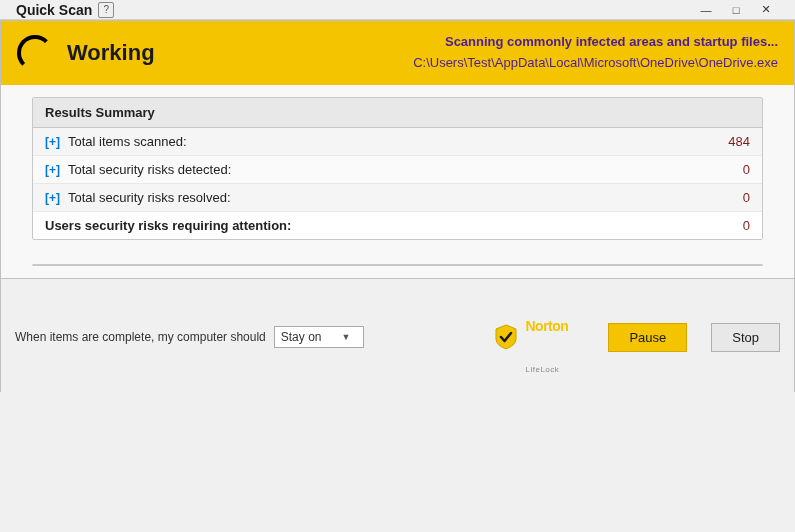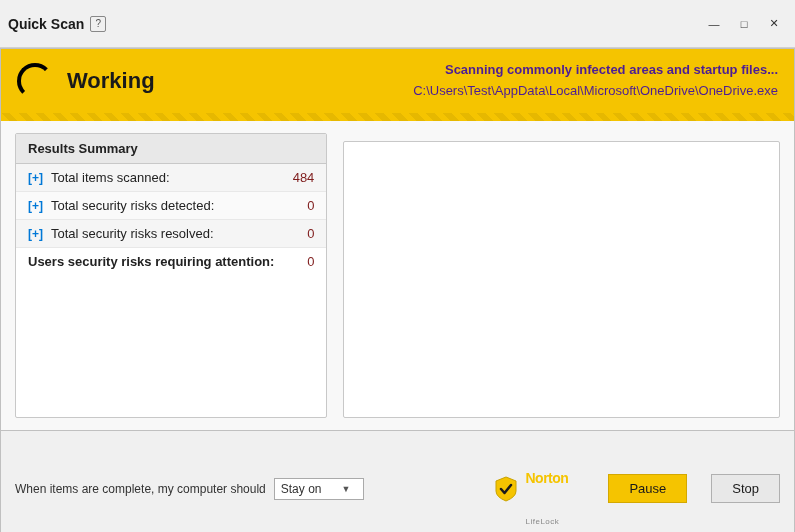--- a/index.html
+++ b/index.html
@@ -8,24 +8,24 @@
       height: 532px;
       font-family: 'Segoe UI', Arial, sans-serif;
       font-size: 13px;
       background: #f0f0f0;
       overflow: hidden;
     }
 
     
     .title-bar {
       background: #f0f0f0;
-      height: 48px;
-      display: flex;
-      align-items: center;
-      padding: 0 8px;
+      height: 20px;
+      display: flex;
+      align-items: center;
+      padding: 0 16px;
       border-bottom: 1px solid #d0d0d0;
       user-select: none;
     }
     .title-bar-left {
       display: flex;
       align-items: center;
       flex: 1;
       gap: 6px;
     }
     .title-text {
@@ -60,21 +60,21 @@
       border: none;
       cursor: pointer;
       font-size: 11px;
       color: #333;
     }
 
     
     .window {
       background: #f8f8f8;
       border: 1px solid #c0c0c0;
-      height: 500px;
+      height: 372px;
       display: flex;
       flex-direction: column;
     }
 
     
     .status-bar {
       background: #f5c400;
       padding: 10px 16px;
       display: flex;
       align-items: center;
@@ -115,22 +115,23 @@
         #f5c400,
         #f5c400 6px,
         #e6b800 6px,
         #e6b800 12px
       );
     }
 
     
     .content {
       flex: 1;
-      padding: 12px 14px;
-      display: flex;
+      padding: 12px 31px;
+      display: flex;
+      flex-direction: column;
       gap: 16px;
     }
 
     
     .results-table {
       border: 1px solid #c8c8c8;
       background: #fff;
       border-radius: 2px;
     }
     .results-header {

